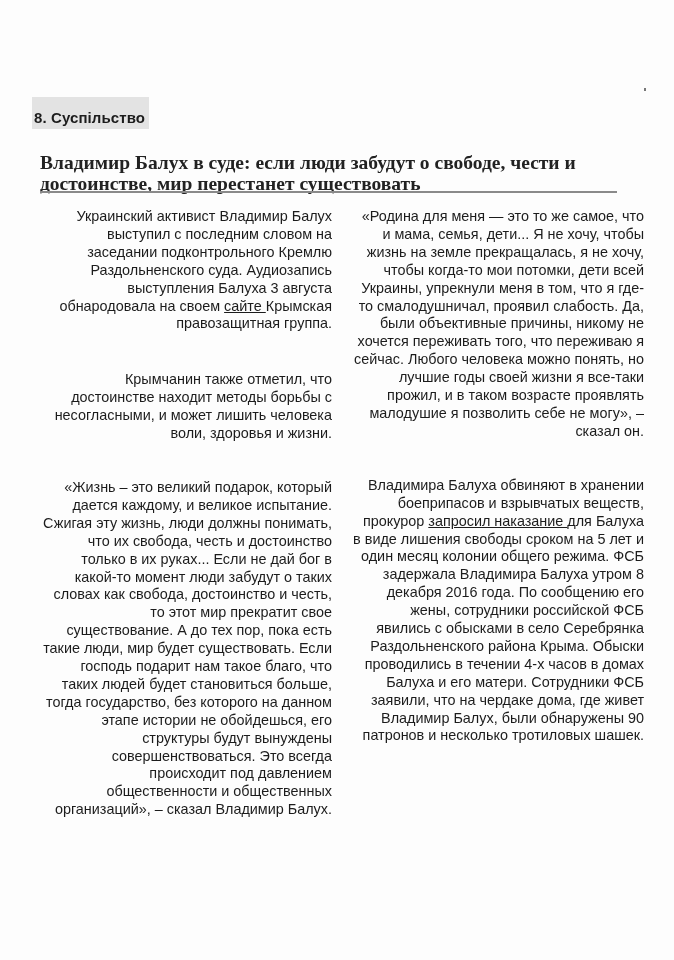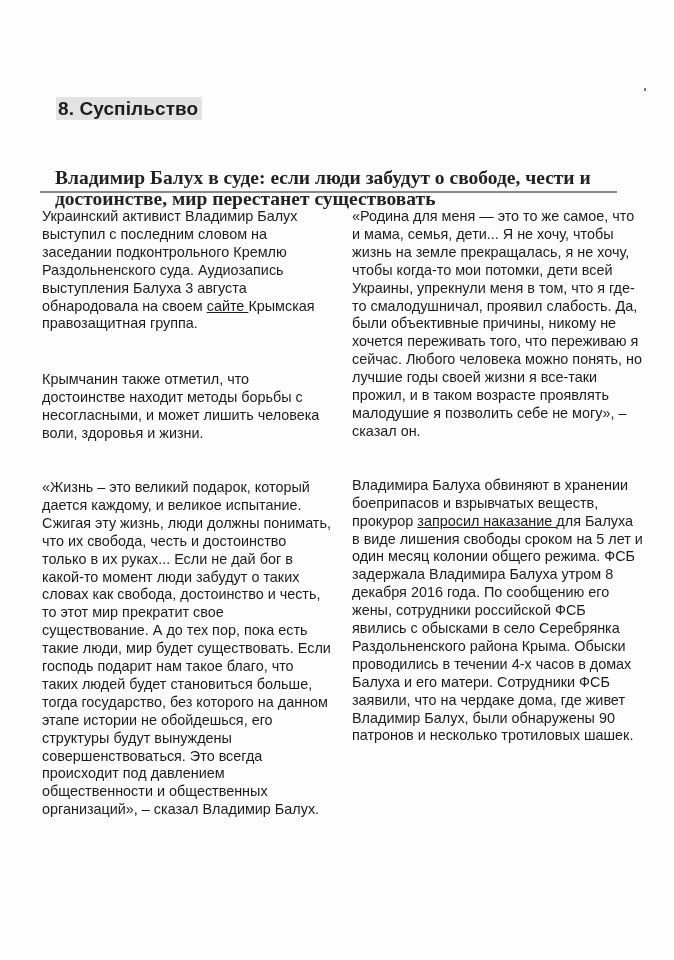--- a/index.html
+++ b/index.html
@@ -1,32 +1,32 @@
 <!DOCTYPE html>
 <html><head>
 <meta charset="utf-8">
 <style>
   html, body { margin: 0; padding: 0; }
   body {
     width: 674px; height: 960px; background: #fdfdfd; position: relative; overflow: hidden;
     font-family: "Liberation Sans", sans-serif; color: #1c1c1c;
   }
   .section-label {
-    position: absolute; left: 56px; top: 97px;
-    background: #e3e3e3; font-weight: bold; font-size: 19px; padding: 3px 4px 2px 2px;
+    position: absolute; left: 32px; top: 97px;
+    background: #e3e3e3; font-weight: bold; font-size: 15px; padding: 12px 4px 2px 2px;
     letter-spacing: 0.1px; line-height: 18px;
   }
   .speck { position: absolute; left: 644px; top: 88px; width: 2px; height: 3px; background: #777; }
   .article-title {
     position: absolute; left: 40px; top: 152px; width: 580px;
     font-family: "Liberation Serif", serif; font-weight: bold; font-size: 19.5px; line-height: 21px;
-    color: #222; margin: 15px;
+    color: #222; margin: 0;
   }
   .rule { position: absolute; left: 40px; top: 191px; width: 577px; height: 2px; background: #8a8a8a; }
-  .col { position: absolute; top: 208px; width: 290px; font-size: 14.4px; line-height: 17.9px; }
+  .col { position: absolute; top: 208px; width: 290px; font-size: 14.4px; line-height: 17.9px; text-align: right; }
   .col-left { left: 42px; }
   .col-right { left: 352px; width: 292px; }
   .col p { margin: 0; }
   .gap-l1 { height: 38px; }
   .gap-l2 { height: 36px; }
   .gap-r1 { height: 36px; }
   .gap-r2 { height: 36px; }
   .gap-r3 { height: 37px; }
   a.link { color: inherit; text-decoration: underline; }
 </style>

